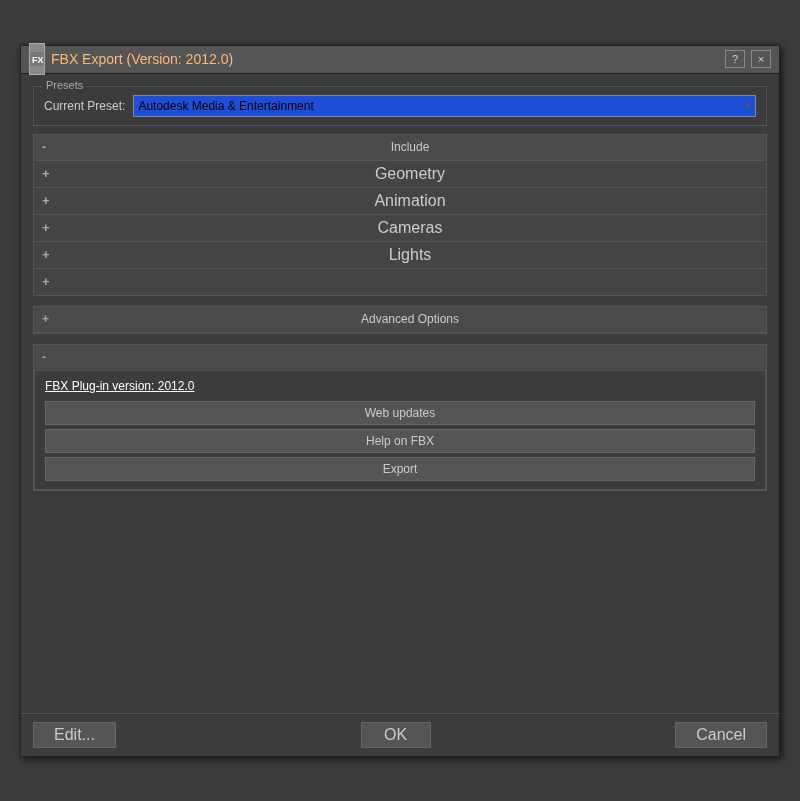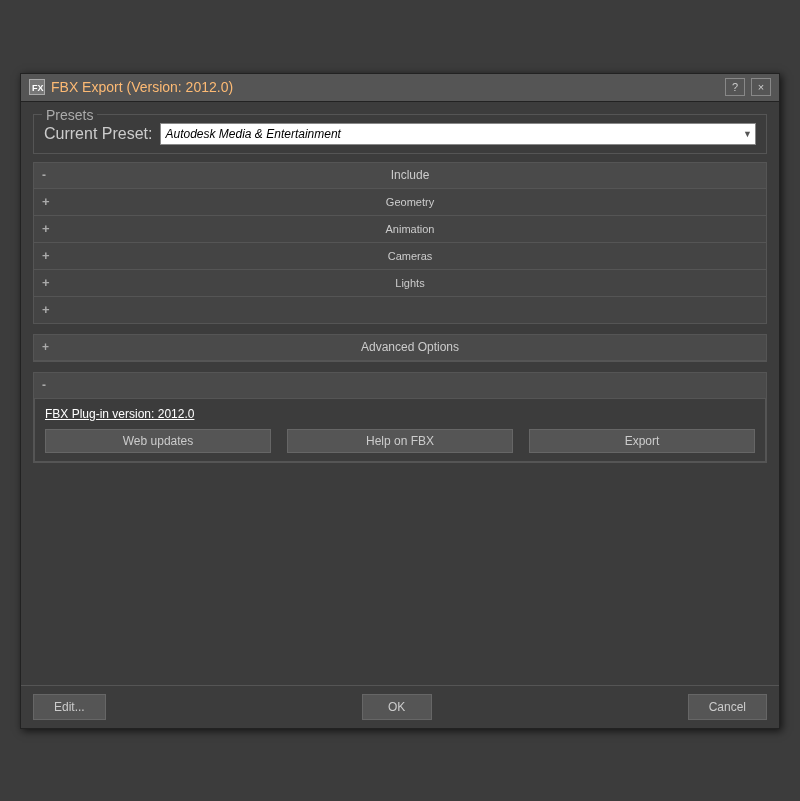--- a/index.html
+++ b/index.html
@@ -31,21 +31,21 @@
       height: 28px;
       border-bottom: 1px solid #222;
     }
     .title-bar-left {
       display: flex;
       align-items: center;
       gap: 6px;
     }
     .title-bar-icon {
       width: 16px;
-      height: 16px;
+      height: 32px;
       background: #888;
       border: 1px solid #aaa;
       display: flex;
       align-items: center;
       justify-content: center;
       font-size: 9px;
       color: #fff;
       font-weight: bold;
     }
     .title-bar-title {
@@ -81,48 +81,47 @@
       padding: 8px 10px;
       position: relative;
     }
     .presets-label {
       position: absolute;
       top: -8px;
       left: 8px;
       background: #3c3c3c;
       padding: 0 4px;
       color: #aaa;
-      font-size: 14px;
+      font-size: 11px;
     }
     .preset-row {
       display: flex;
       align-items: center;
       gap: 8px;
     }
     .preset-row-label {
       color: #ccc;
-      font-size: 16px;
+      font-size: 12px;
       white-space: nowrap;
     }
     .preset-select-wrapper {
       flex: 1;
       position: relative;
     }
     .preset-select-wrapper select {
       width: 100%;
-      background: #ffffff;
+      background: #1d4ed8;
       color: #000;
       border: 1px solid #888;
       padding: 2px 4px;
       font-size: 12px;
       height: 22px;
       appearance: none;
       -webkit-appearance: none;
       cursor: pointer;
-      font-style: italic;
     }
     .preset-select-wrapper::after {
       content: '▼';
       position: absolute;
       right: 4px;
       top: 50%;
       transform: translateY(-50%);
       font-size: 9px;
       color: #555;
       pointer-events: none;
@@ -158,37 +157,38 @@
       color: #aaa;
       font-size: 13px;
       margin-right: 8px;
       font-weight: bold;
       width: 12px;
     }
     .sub-title {
       flex: 1;
       text-align: center;
       color: #ccc;
-      font-size: 11px;
+      font-size: 16px;
     }
     .info-content {
       background: #3c3c3c;
       border: 1px solid #555;
       border-top: none;
       padding: 8px 10px;
     }
     .info-version {
       color: #ffffff;
       font-size: 12px;
       margin-bottom: 8px;
       text-decoration: underline;
     }
     .info-buttons {
       display: flex;
-      gap: 16px;
+      gap: 4px;
+      flex-direction: column;
     }
     .info-btn {
       flex: 1;
       background: #555;
       border: 1px solid #666;
       color: #ccc;
       padding: 4px 8px;
       cursor: pointer;
       font-size: 12px;
       height: 24px;
@@ -202,21 +202,21 @@
       padding: 8px 12px;
       border-top: 1px solid #555;
       margin-top: auto;
     }
     .footer-btn {
       background: #555;
       border: 1px solid #666;
       color: #ccc;
       padding: 4px 20px;
       cursor: pointer;
-      font-size: 12px;
+      font-size: 16px;
       height: 26px;
       min-width: 70px;
       display: flex;
       align-items: center;
       justify-content: center;
     }
     .spacer {
       flex: 1;
       min-height: 200px;
     }

